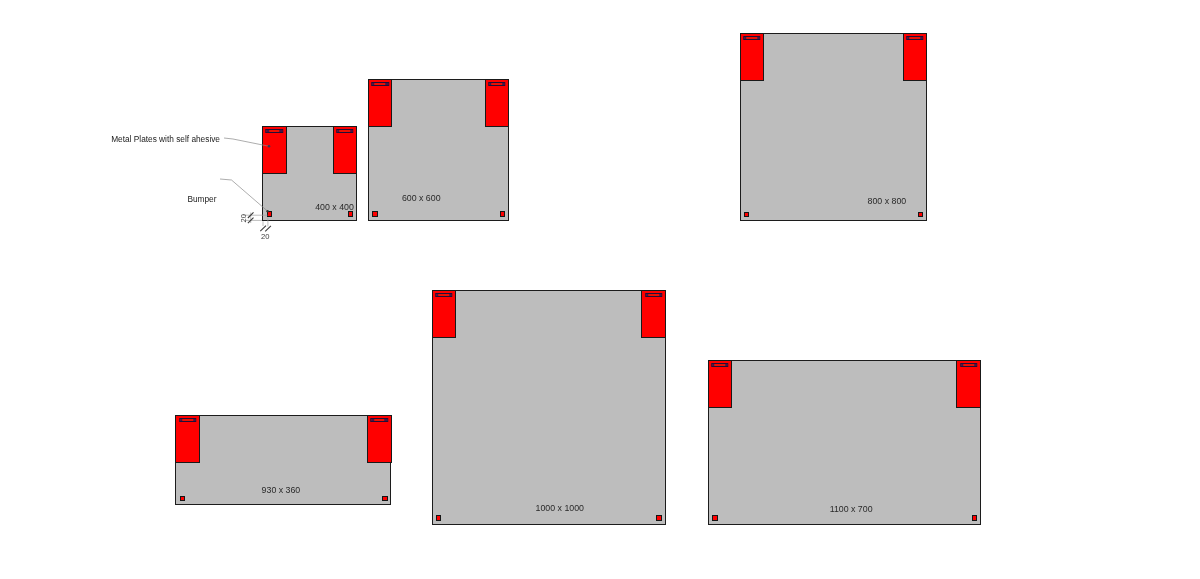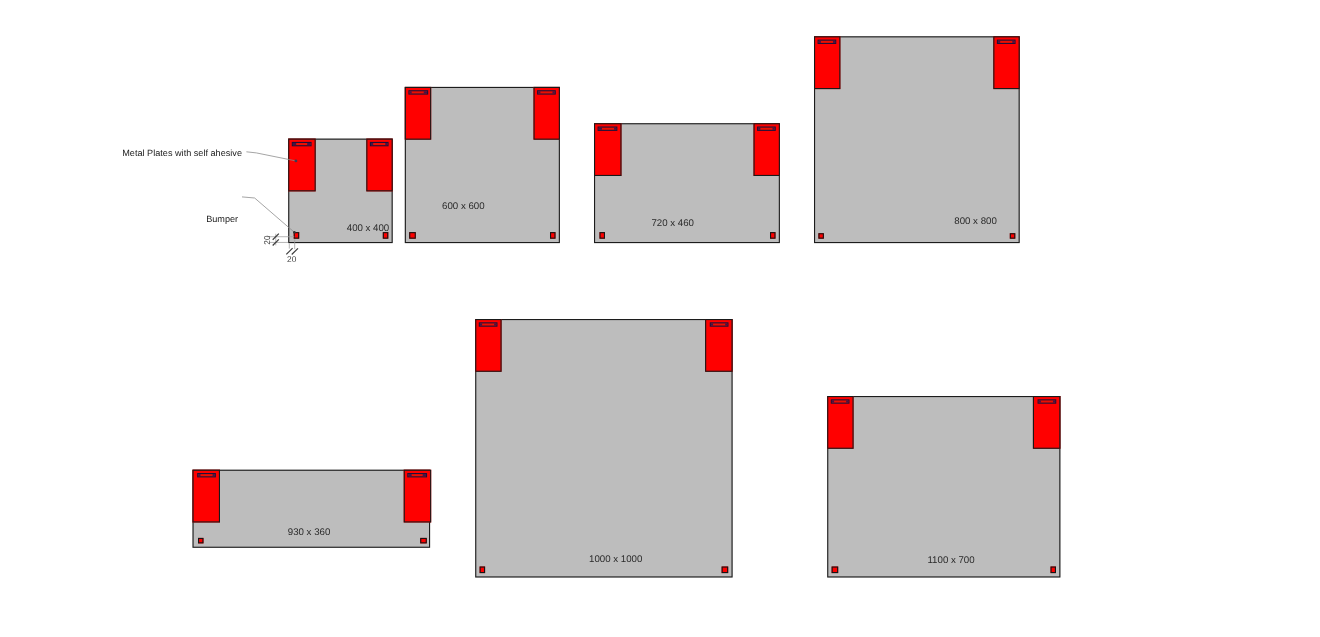--- a/index.html
+++ b/index.html
@@ -37,48 +37,37 @@
 
   <div class="panel" style="left:367.9px;top:79.4px;width:141.1px;height:141.4px;">
     <div class="pl">
         <div class="slot"></div>
       </div>
     <div class="pr">
         <div class="slot"></div>
       </div>
     <div class="bl"></div>
       <div class="br"></div>
-    <div class="lab" style="bottom:28px;transform:translateX(-17.2px);">600 x 600</div>
+    <div class="lab" style="bottom:17px;transform:translateX(-17.2px);">600 x 600</div>
   </div>
 
-  <div class="panel" style="left:540.3px;top:112.1px;width:168.7px;height:108.7px;">
-    <div class="pl">
-        <div class="slot"></div>
-      </div>
-    <div class="pr">
-        <div class="slot"></div>
-      </div>
-    <div class="bl"></div>
-      <div class="br"></div>
-    <div class="lab" style="bottom:12.3px;transform:translateX(-13.1px);">720 x 460</div>
-  </div>
 
   <div class="panel" style="left:739.6px;top:32.7px;width:187.5px;height:188.4px;">
     <div class="pl">
         <div class="slot"></div>
       </div>
     <div class="pr">
         <div class="slot"></div>
       </div>
     <div class="bl"></div>
       <div class="br"></div>
     <div class="lab" style="bottom:14.1px;transform:translateX(-19.9px);text-align:right;">800 x 800</div>
   </div>
 
-  <div class="panel" style="left:175.4px;top:427px;width:216.1px;height:71px;">
+  <div class="panel" style="left:175.4px;top:415px;width:216.1px;height:90px;">
     <div class="pl">
         <div class="slot"></div>
       </div>
     <div class="pr">
         <div class="slot"></div>
       </div>
     <div class="bl"></div>
       <div class="br"></div>
     <div class="lab" style="bottom:8.9px;transform:translateX(-2.5px);">930 x 360</div>
   </div>
@@ -88,21 +77,21 @@
         <div class="slot"></div>
       </div>
     <div class="pr">
         <div class="slot"></div>
       </div>
     <div class="bl"></div>
       <div class="br"></div>
     <div class="lab" style="bottom:11.4px;transform:translateX(11.1px);margin-top:24px;">1000 x 1000</div>
   </div>
 
-  <div class="panel" style="left:707.8px;top:359.8px;width:212px;height:165.2px;margin-left:44px;">
+  <div class="panel" style="left:707.8px;top:359.8px;width:273px;height:165.2px;">
     <div class="pl">
         <div class="slot"></div>
       </div>
     <div class="pr">
         <div class="slot"></div>
       </div>
     <div class="bl"></div>
       <div class="br"></div>
     <div class="lab" style="bottom:10px;transform:translateX(6.8px);">1100 x 700</div>
   </div>

